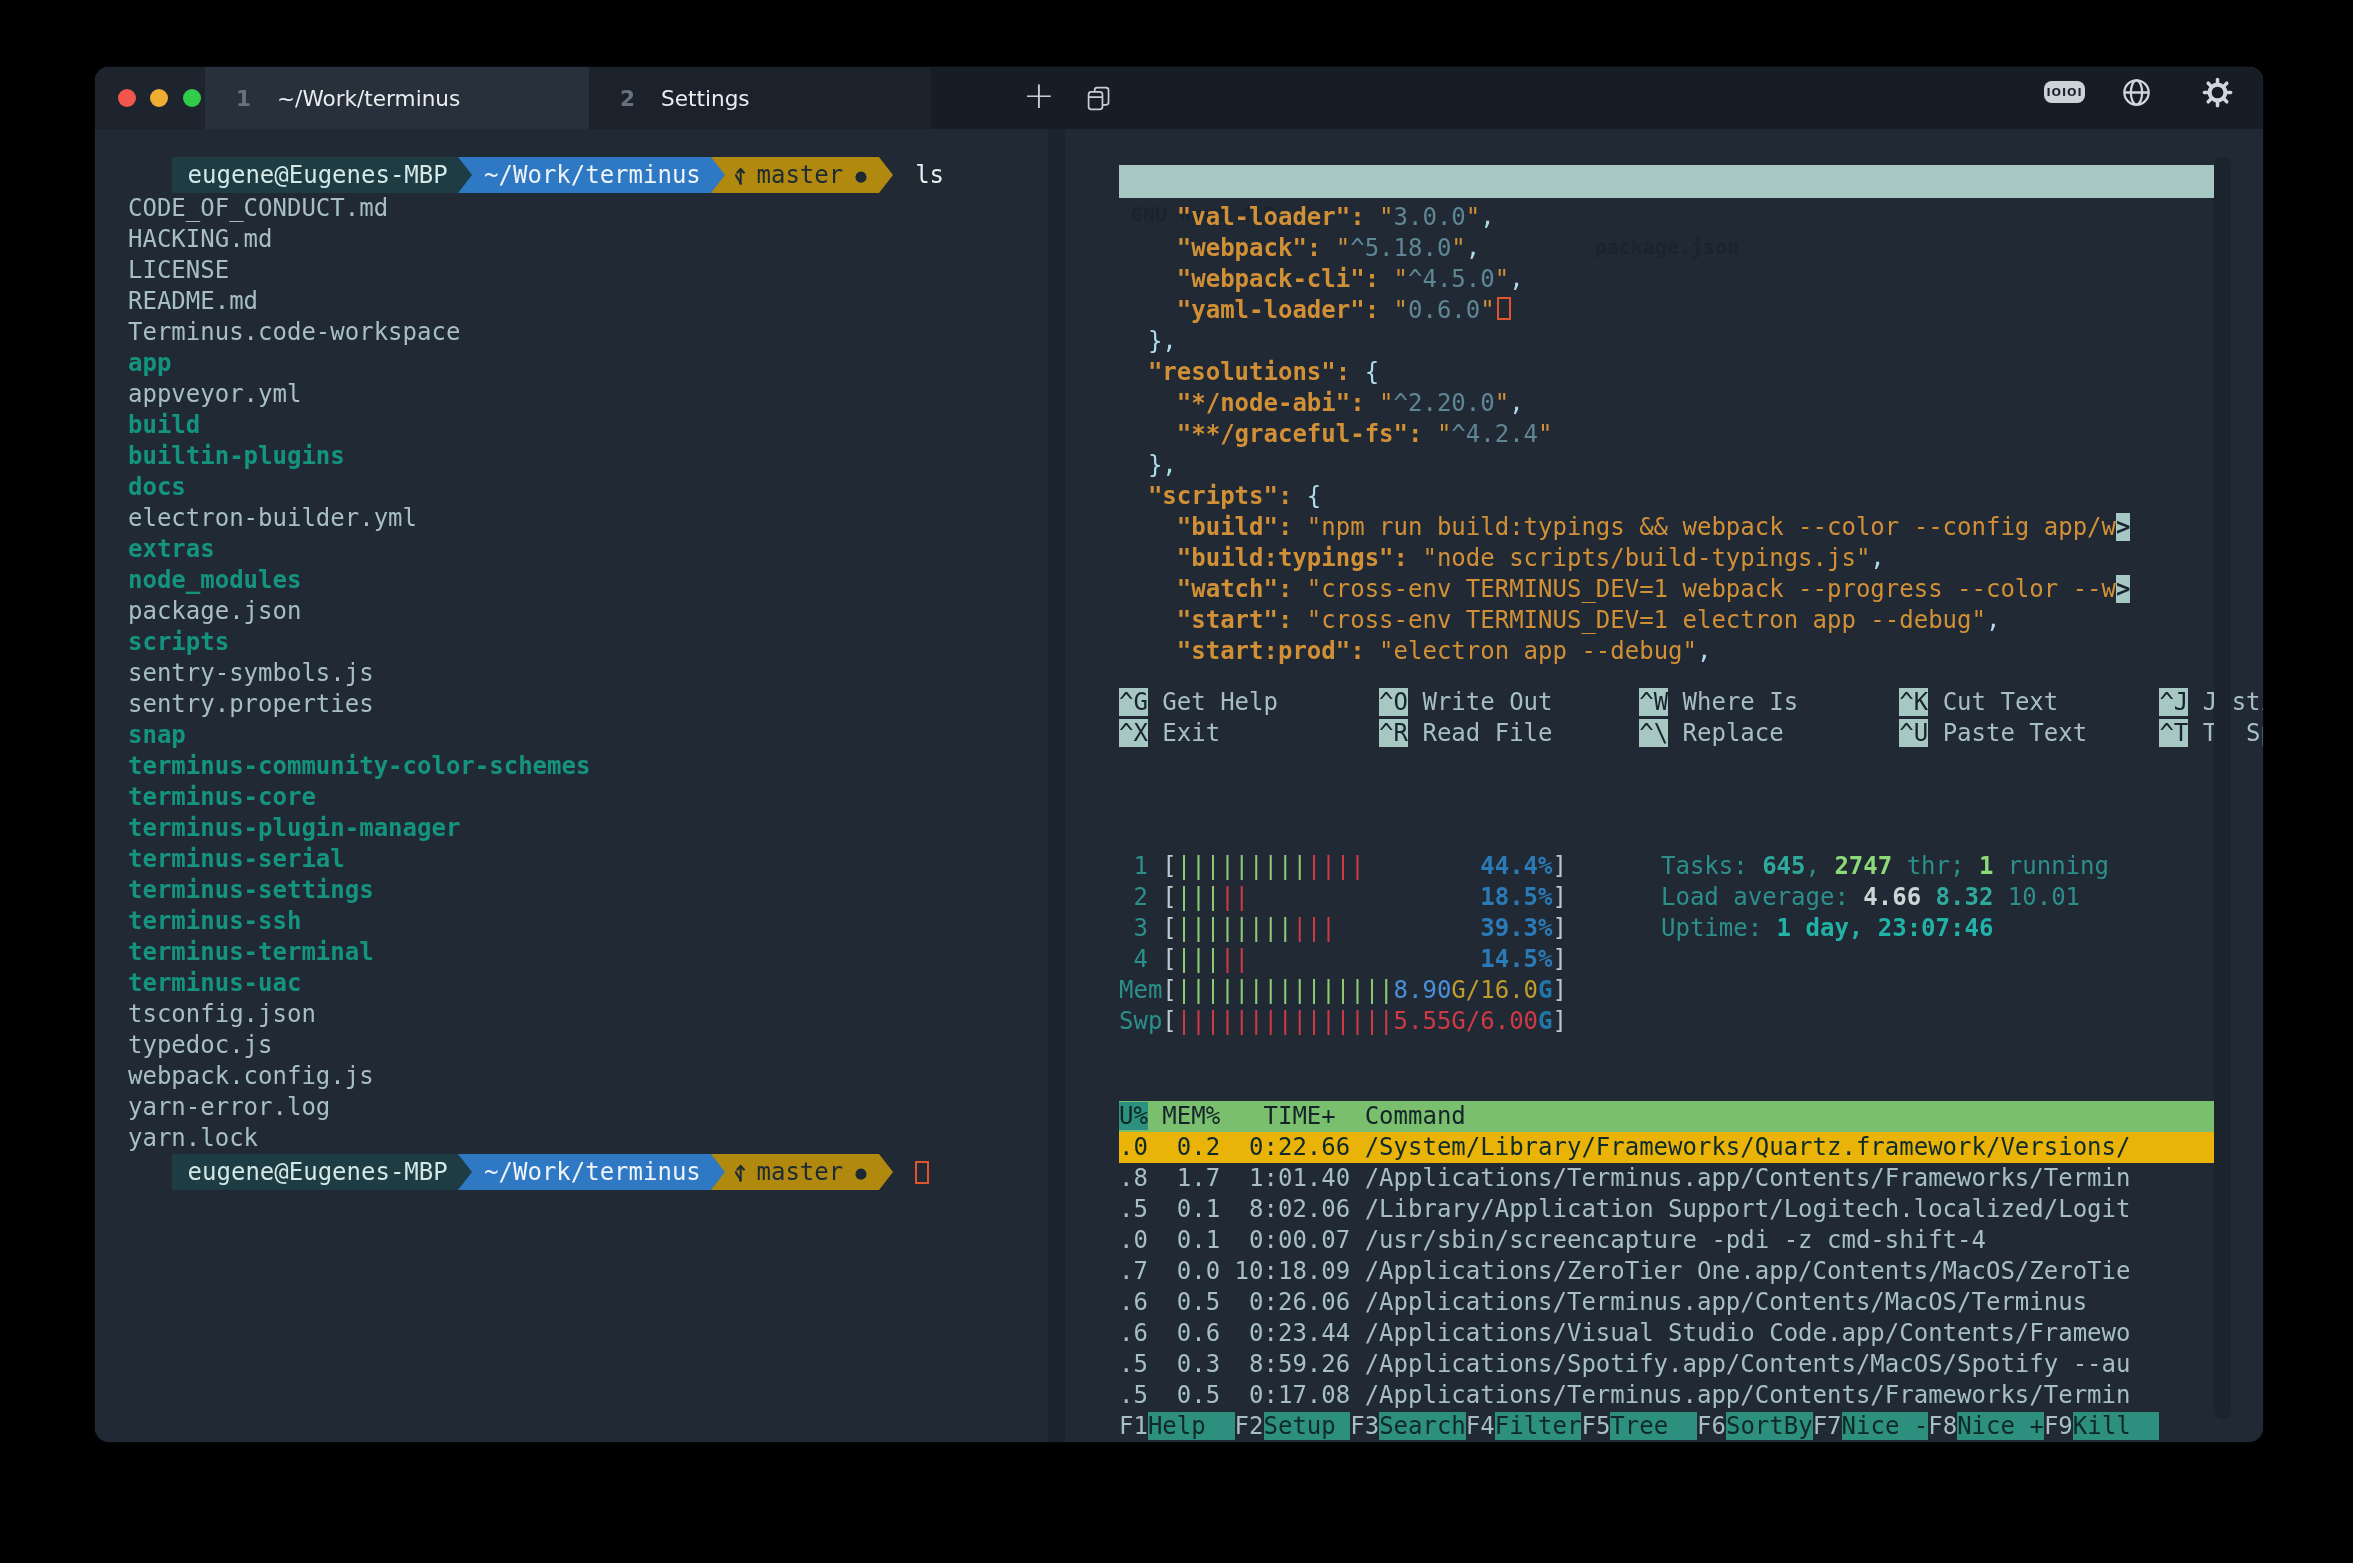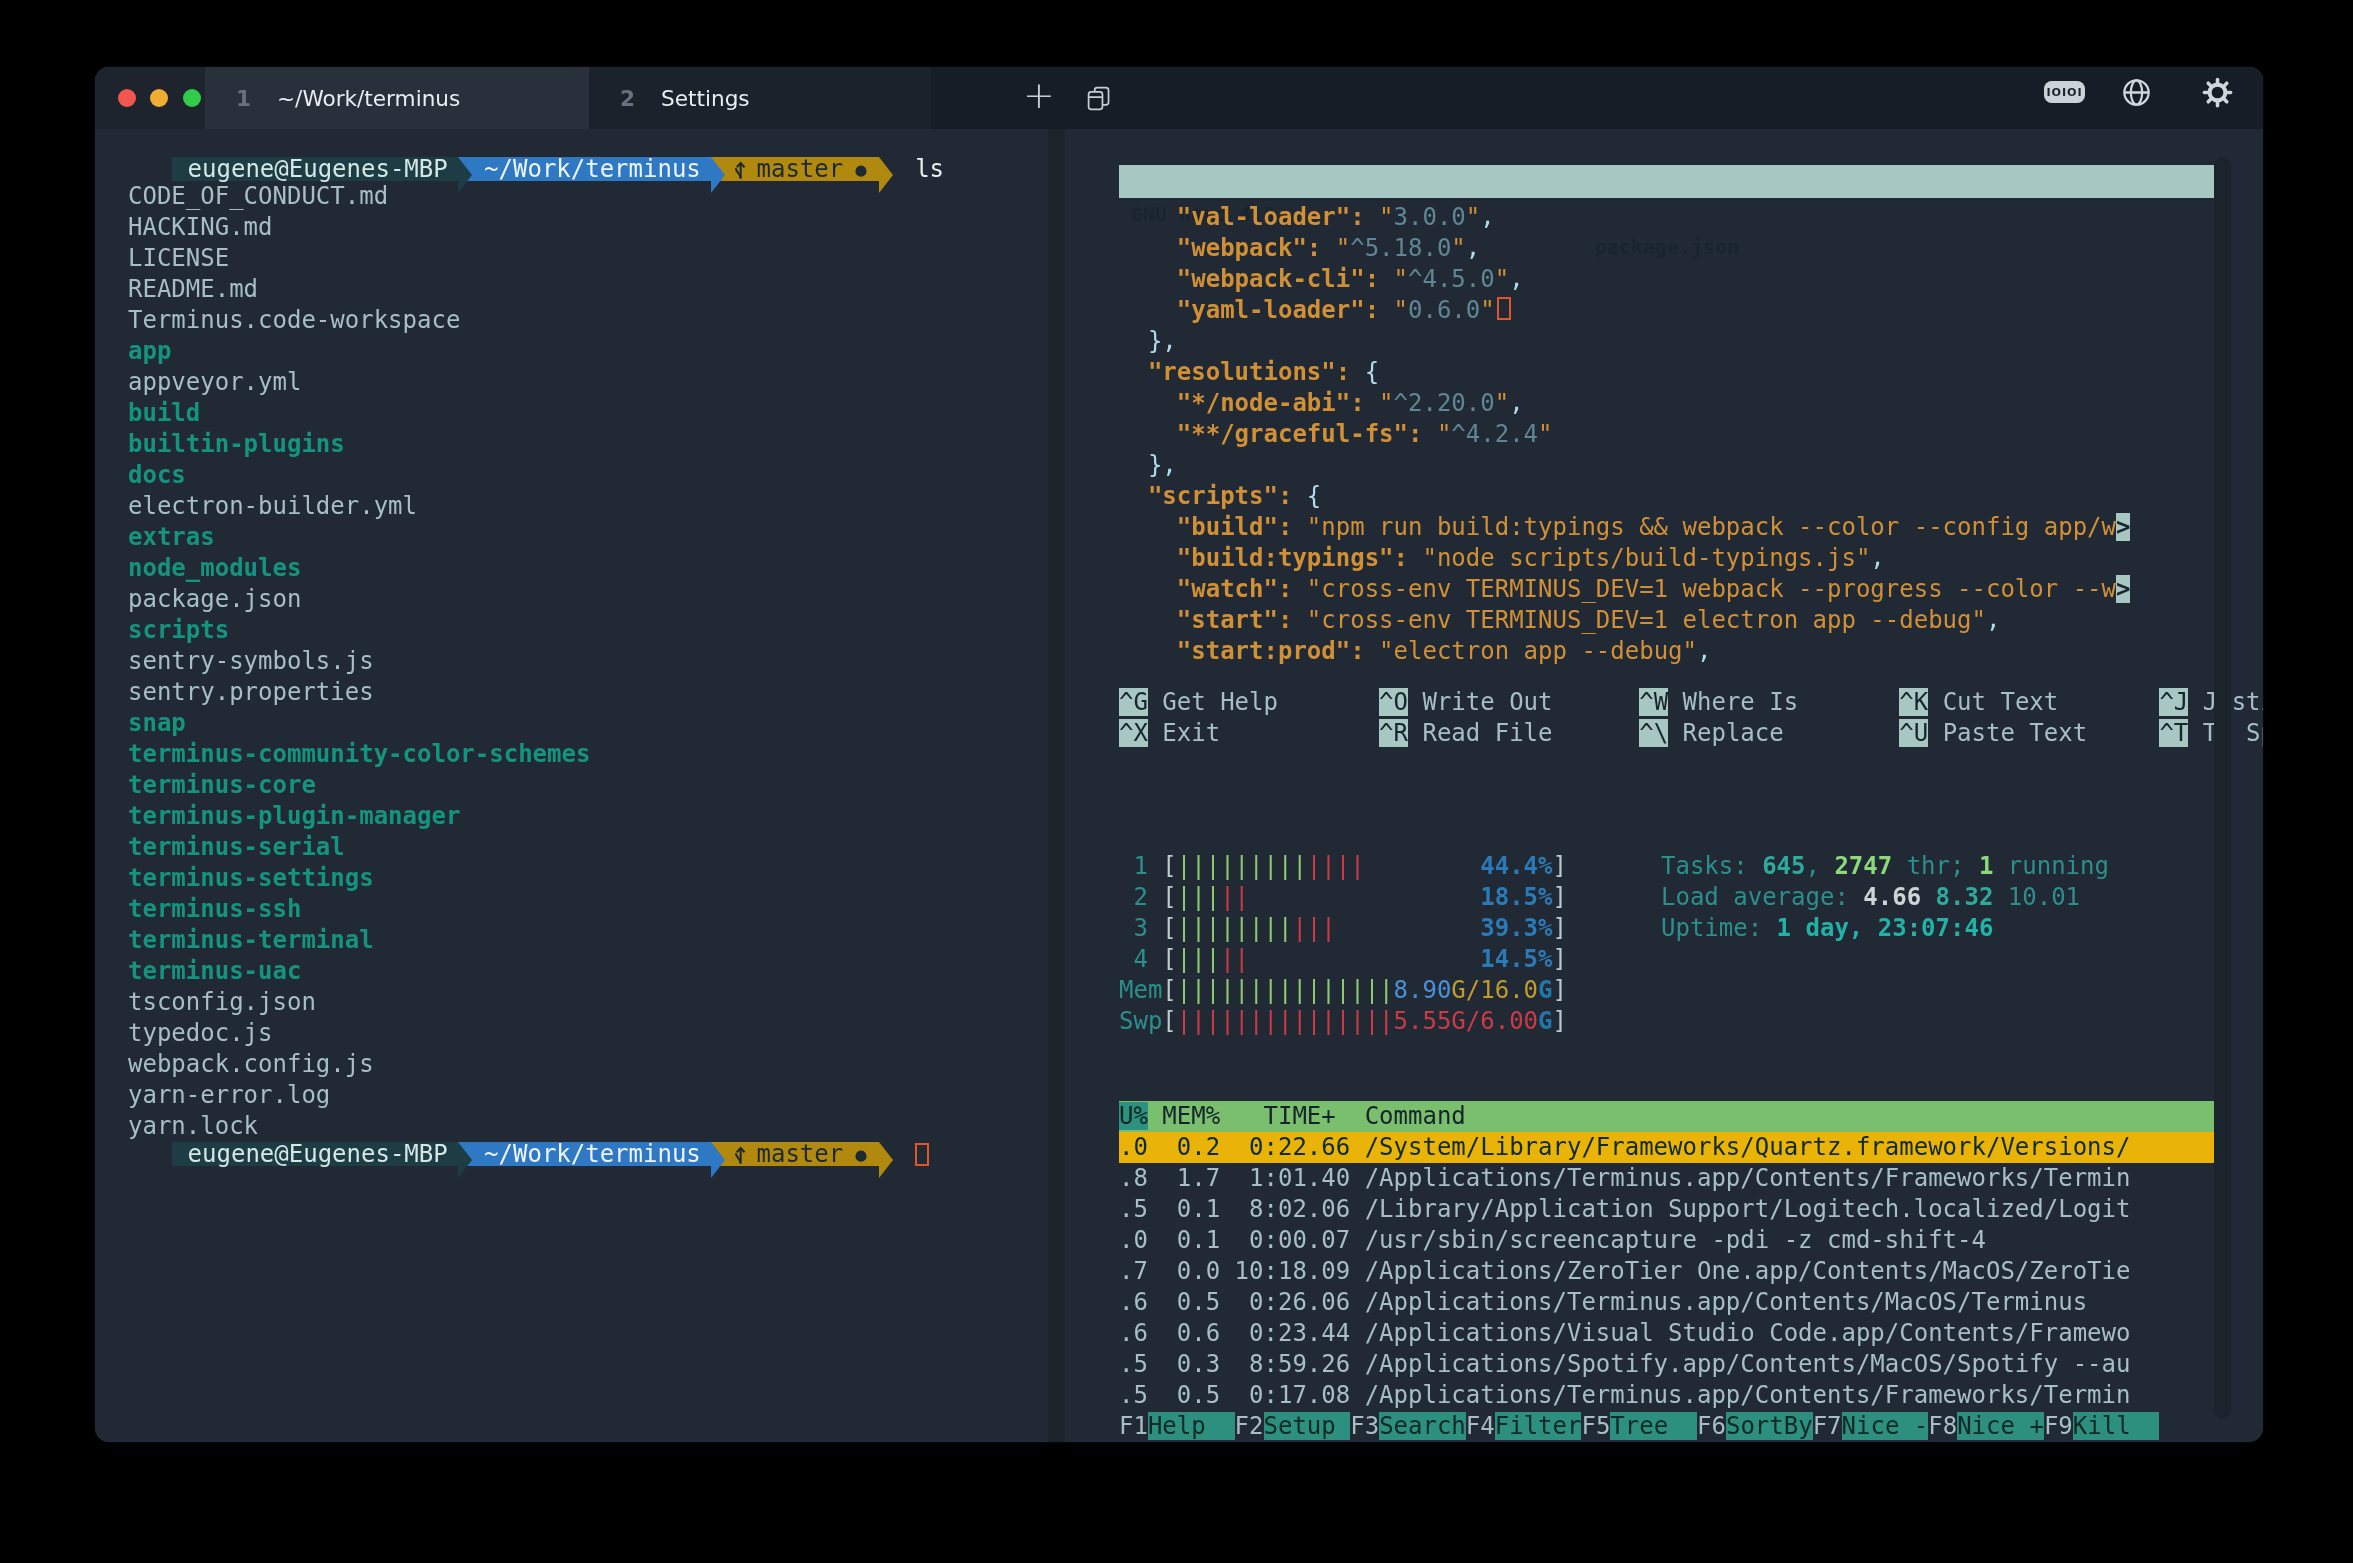--- a/index.html
+++ b/index.html
@@ -46,21 +46,21 @@
   .sp-mblu{color:#4a90d8}
   .sp-myel{color:#c09c2c}
   .sp-mG{color:#2277aa;font-weight:bold}
   .sp-mred{color:#cc3a45}
   .sp-tb{color:#2fa99b;font-weight:bold}
   .sp-tg{color:#8cd979;font-weight:bold}
   .sp-lw{color:#ccd6d6;font-weight:bold}
   .sp-ub{color:#21b3a7;font-weight:bold}
   
   #left-terminal{position:absolute;left:33px;top:90px;width:916px;}
-  .prompt{display:flex;align-items:stretch;height:24px;font-size:24px;padding-left:44px;}
+  .prompt{display:flex;align-items:stretch;height:36px;font-size:24px;padding-left:44px;}
   .pseg{display:flex;align-items:center;}
   .seg-host{background:#1d3c44;color:#d6e8e6;padding:0 10.4px 0 15.6px;}
   .seg-path{background:#2e78c4;color:#eef4f8;padding:0 10.4px 0 12px;}
   .seg-git{background:#b1890e;color:#1d2a33;padding:0 12px 0 7px;}
   .parrow{width:14px;position:relative;flex:none;}
   .parrow::before{content:"";position:absolute;left:0;top:0;
       border-top:18px solid transparent;border-bottom:18px solid transparent;border-left:14px solid transparent;}
   .a1{background:#2e78c4}.a1::before{border-left-color:#1d3c44}
   .a2{background:#b1890e}.a2::before{border-left-color:#2e78c4}
   .a3{background:transparent}.a3::before{border-left-color:#b1890e}

